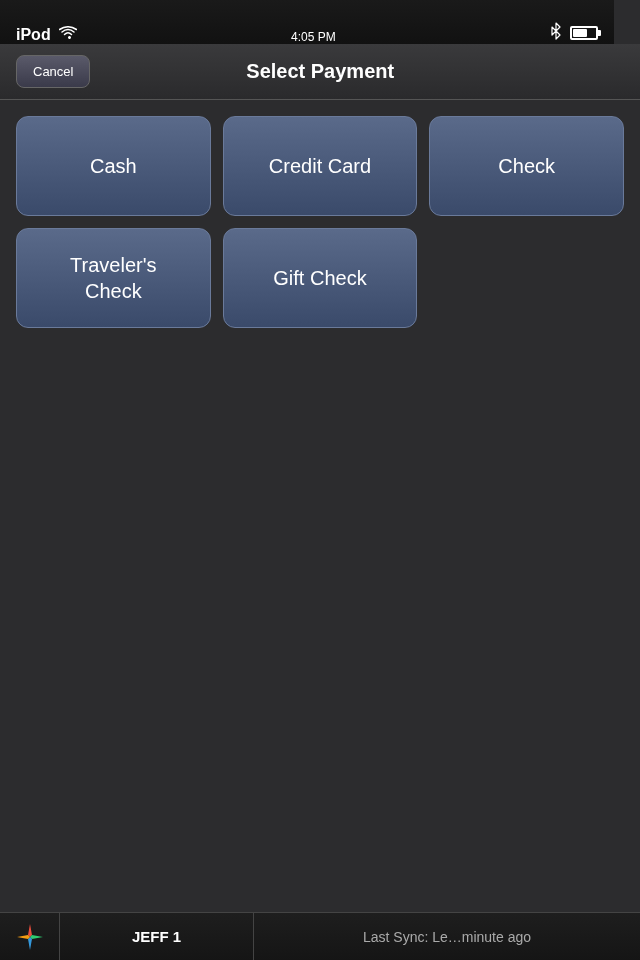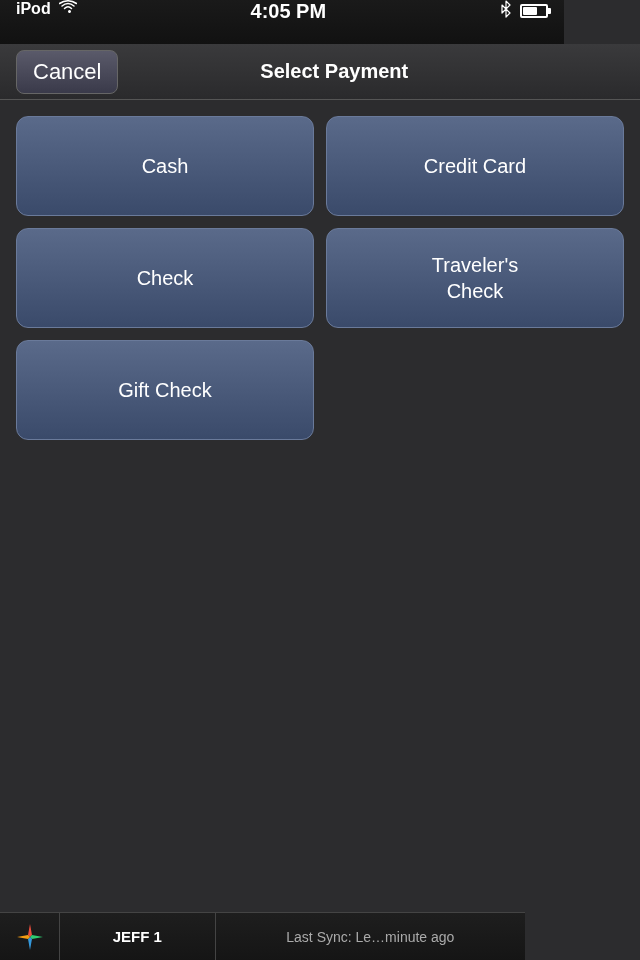--- a/index.html
+++ b/index.html
@@ -12,41 +12,41 @@
       width: 640px;
       height: 960px;
       background-color: #2c2c2e;
       font-family: -apple-system, 'Helvetica Neue', Arial, sans-serif;
       overflow: hidden;
       color: white;
     }
 
     
     #status-bar {
-      width: 564px;
+      width: 614px;
       height: 44px;
       background: linear-gradient(to bottom, #1a1a1a, #111111);
       display: flex;
-      align-items: flex-start;
+      align-items: flex-end;
       justify-content: space-between;
       padding: 0 16px;
     }
 
     .status-left {
       display: flex;
       align-items: center;
       gap: 8px;
       font-size: 16px;
       font-weight: 600;
       color: white;
     }
 
     .status-center {
-      font-size: 20px;
-      font-weight: 700;
+      font-size: 12px;
+      font-weight: 400;
       color: white;
     }
 
     .status-right {
       display: flex;
       align-items: center;
       gap: 8px;
     }
 
     .battery-icon {
@@ -90,40 +90,40 @@
       padding: 0 16px;
       border-bottom: 1px solid #555;
     }
 
     #cancel-button {
       background: linear-gradient(to bottom, #5a5a6a, #3a3a4a);
       color: white;
       border: 1px solid #666;
       border-radius: 8px;
       padding: 8px 16px;
-      font-size: 22px;
+      font-size: 13px;
       font-weight: 500;
       cursor: pointer;
     }
 
     #nav-title {
       flex: 1;
       text-align: center;
       font-size: 20px;
       font-weight: 700;
       color: white;
       margin-right: 80px;
       margin-left: 6px;
     }
 
     
     #payment-grid {
       padding: 16px;
       display: grid;
-      grid-template-columns: repeat(2, 1fr);
+      grid-template-columns: repeat(3, 1fr);
       gap: 12px;
     }
 
     .payment-button {
       background: linear-gradient(to bottom, #5a6a8a, #3a4a6a);
       color: white;
       border: 1px solid #6a7a9a;
       border-radius: 12px;
       padding: 20px 16px;
       font-size: 20px;
@@ -134,21 +134,21 @@
       align-items: center;
       justify-content: center;
       text-align: center;
       line-height: 1.3;
     }
 
     
     #bottom-bar {
       position: absolute;
       bottom: 0;
-      width: 525px;
+      width: 640px;
       height: 48px;
       background: linear-gradient(to bottom, #1e1e1e, #151515);
       border-top: 1px solid #444;
       display: flex;
       align-items: center;
     }
 
     .bottom-section {
       display: flex;
       align-items: center;

